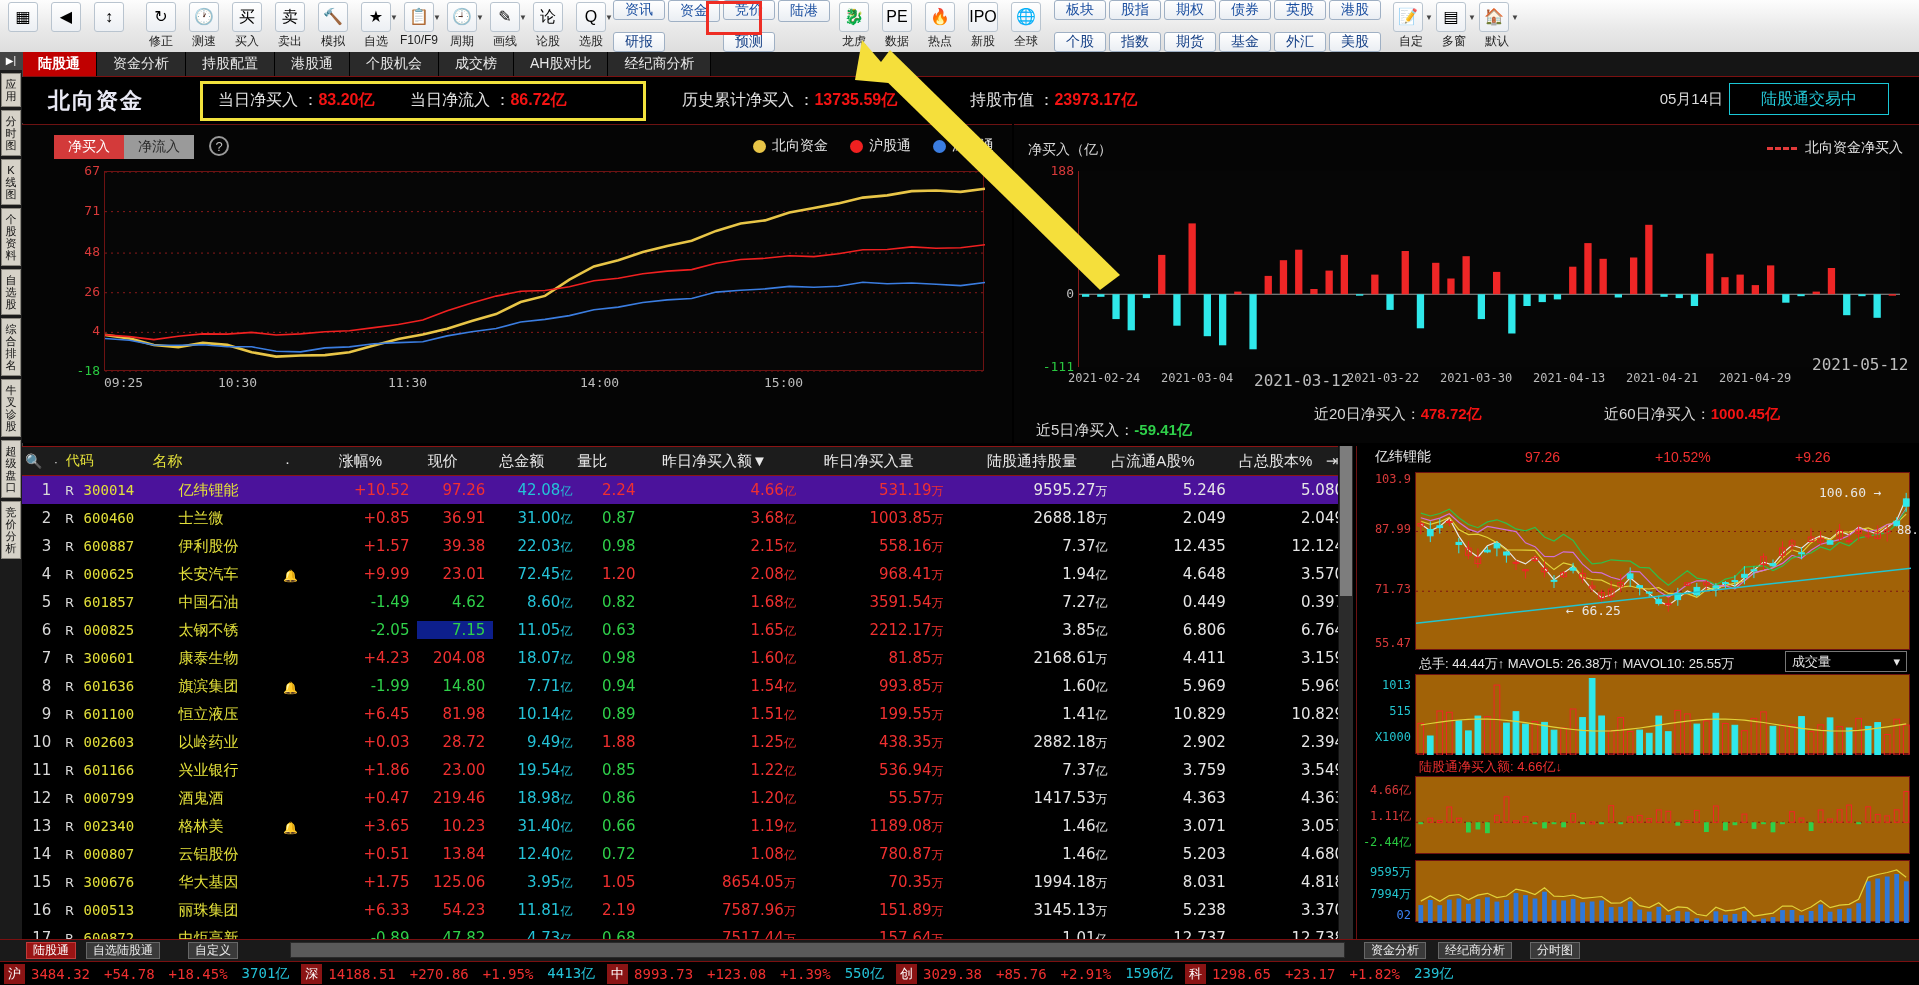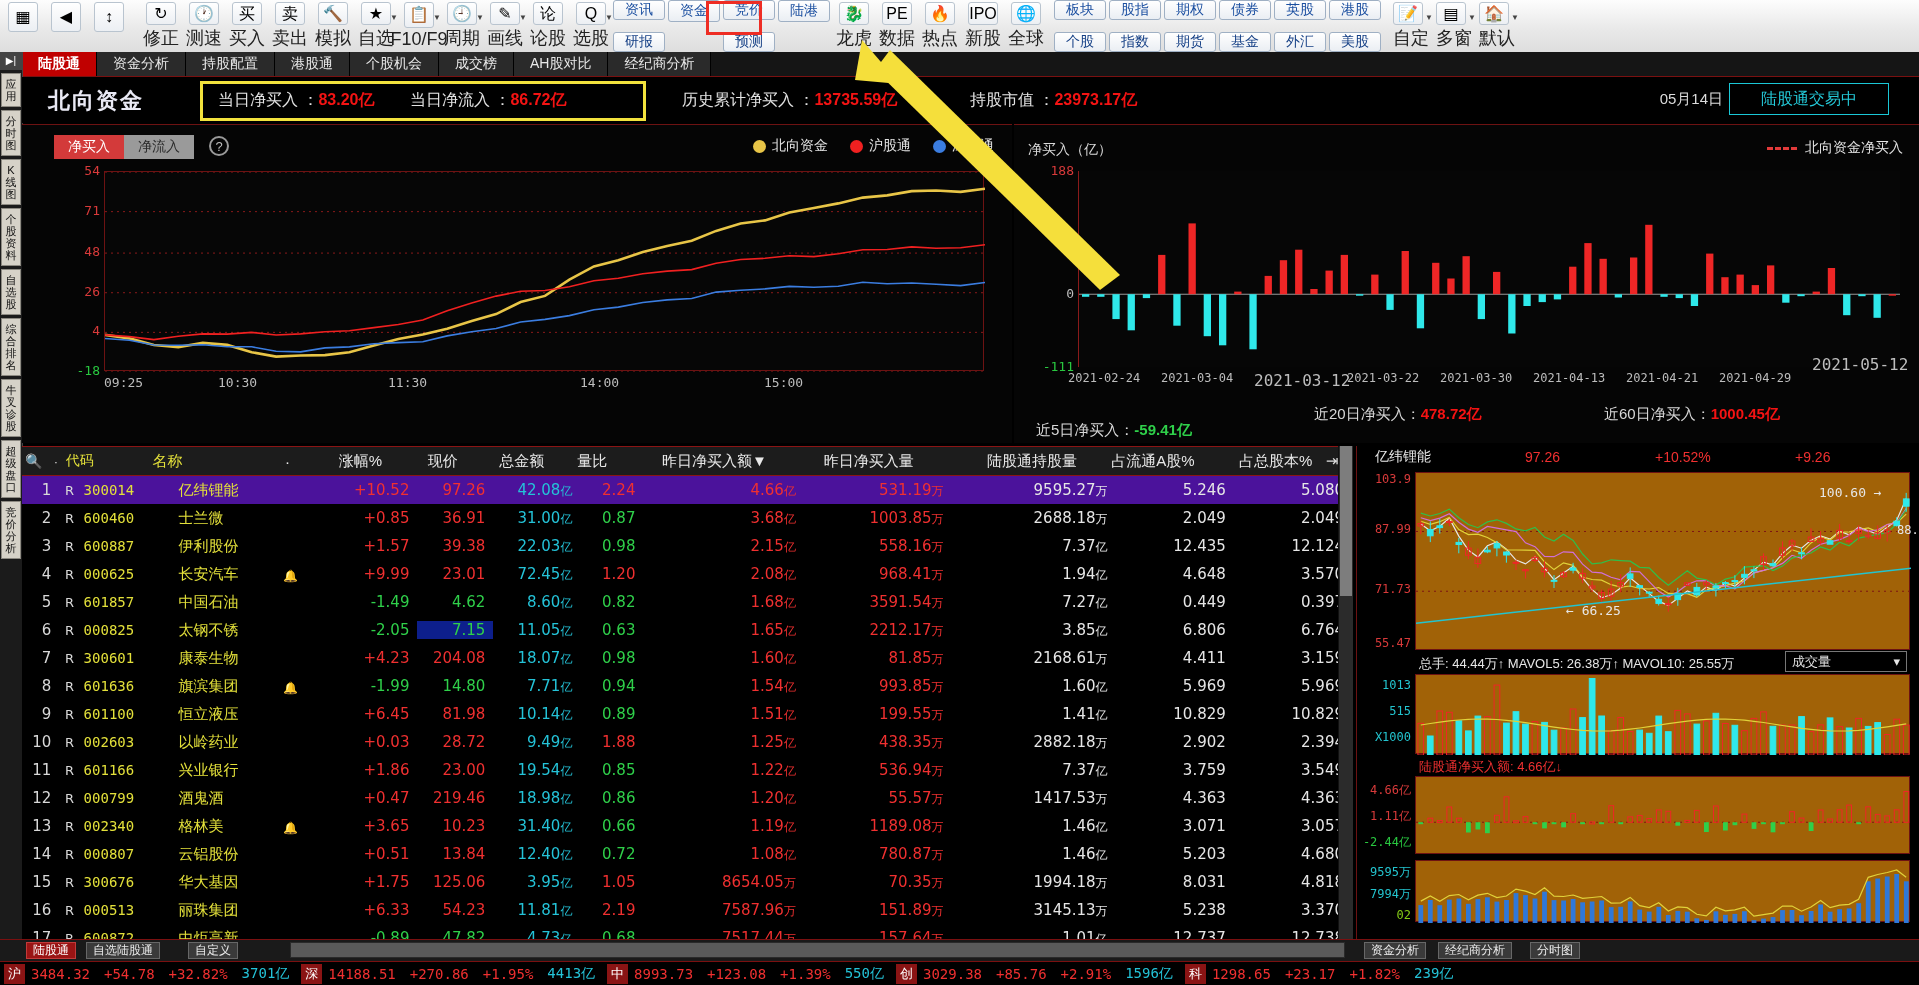--- a/index.html
+++ b/index.html
@@ -8,21 +8,21 @@
 
   
   .toolbar{position:absolute;left:0;top:0;width:1919px;height:52px;
     background:linear-gradient(#fdfdfd,#e9e9e9 55%,#dedede);border-bottom:1px solid #b5b5b5;}
   .tb-row{display:flex;align-items:flex-start;height:52px;padding-left:2px;}
   .tbitem{display:flex;flex-direction:column;align-items:center;justify-content:flex-start;
     width:42px;height:50px;margin-right:1px;position:relative;}
   .tbitem .ic{width:30px;height:30px;border:1px solid #b9c4cf;border-radius:3px;
     background:linear-gradient(#ffffff,#eceff3);display:flex;align-items:center;justify-content:center;
     font-size:16px;line-height:1;margin-top:2px;box-sizing:border-box;}
-  .tbitem .lb{font-size:18px;color:#222;margin-top:1px;white-space:nowrap;}
+  .tbitem .lb{font-size:12px;color:#222;margin-top:1px;white-space:nowrap;}
   .tbsep{width:9px;}
   .tbitem .caret{position:absolute;right:-1px;top:13px;font-size:8px;color:#444;}
   .tbitem.hascaret .ic{margin-left:-6px;}
 
   .tbtext{display:flex;flex-direction:column;justify-content:flex-start;margin-right:3px;height:50px;}
   .bluebtn{width:52px;height:22px;border:1px solid #9fb0c4;border-radius:3px;
     background:linear-gradient(#ffffff,#eaeef3);color:#1b4fa0;font-size:14px;
     display:flex;align-items:center;justify-content:center;margin-bottom:12px;box-sizing:border-box;}
   .bluebtn.dk{color:#143f85;}
   .hl-box{position:absolute;left:706px;top:1px;width:56px;height:34px;border:3px solid #ee2d24;box-sizing:border-box;}
@@ -361,21 +361,21 @@
           <line x1="0" y1="81.08108108108108" x2="880" y2="81.08108108108108" stroke="#8a1a1a" stroke-width="1" stroke-dasharray="2,4"></line>
           <line x1="0" y1="120.72072072072072" x2="880" y2="120.72072072072072" stroke="#8a1a1a" stroke-width="1" stroke-dasharray="2,4"></line>
           <line x1="0" y1="160.36036036036035" x2="880" y2="160.36036036036035" stroke="#8a1a1a" stroke-width="1" stroke-dasharray="2,4"></line>
           <line x1="0" y1="200" x2="880" y2="200" stroke="#8a1a1a" stroke-width="1" stroke-dasharray="2,4"></line>
           <polyline points="0.0,162.9 24.4,166.4 48.9,173.0 73.3,175.1 97.8,170.9 122.2,172.9 146.7,180.2 171.1,184.6 195.6,183.5 220.0,183.1 244.4,180.3 268.9,173.6 293.3,167.0 317.8,162.5 342.2,156.7 366.7,149.0 391.1,142.1 415.6,130.1 440.0,123.9 464.4,107.6 488.9,94.4 513.3,88.2 537.8,80.1 562.2,73.9 586.7,68.8 611.1,58.9 635.6,51.5 660.0,48.4 684.4,40.5 708.9,36.0 733.3,31.4 757.8,25.6 782.2,23.4 806.7,19.1 831.1,18.5 855.6,19.9 880.0,16.8" fill="none" stroke="#e8c547" stroke-width="2.6"></polyline>
           <polyline points="0.0,162.9 24.4,164.6 48.9,167.6 73.3,164.3 97.8,161.9 122.2,162.1 146.7,160.4 171.1,163.0 195.6,161.9 220.0,159.7 244.4,158.7 268.9,155.6 293.3,152.5 317.8,148.0 342.2,138.7 366.7,131.0 391.1,124.1 415.6,119.3 440.0,118.5 464.4,114.8 488.9,108.8 513.3,106.3 537.8,101.7 562.2,99.1 586.7,97.6 611.1,91.3 635.6,87.5 660.0,86.3 684.4,83.8 708.9,84.6 733.3,81.8 757.8,77.8 782.2,77.5 806.7,74.9 831.1,76.2 855.6,75.8 880.0,72.7" fill="none" stroke="#f02020" stroke-width="1.6"></polyline>
           <polyline points="0.0,166.5 24.4,168.2 48.9,173.0 73.3,173.3 97.8,172.7 122.2,174.7 146.7,174.8 171.1,179.2 195.6,179.9 220.0,175.9 244.4,174.9 268.9,171.8 293.3,170.6 317.8,169.7 342.2,163.9 366.7,159.8 391.1,156.5 415.6,150.0 440.0,147.4 464.4,143.6 488.9,137.7 513.3,135.1 537.8,130.5 562.2,127.9 586.7,126.5 611.1,120.1 635.6,118.2 660.0,116.9 684.4,114.4 708.9,115.3 733.3,114.3 757.8,110.3 782.2,111.7 806.7,111.0 831.1,112.2 855.6,113.6 880.0,110.5" fill="none" stroke="#3b7de0" stroke-width="1.6"></polyline>
         </svg>
       </div>
     <div id="lyticks">
-        <div class="axlab ax-r" style="left:38px;top:38px;width:40px;text-align:right">54</div>
+        <div class="axlab ax-r" style="left:38px;top:38px;width:40px;text-align:right">67</div>
         <div class="axlab ax-r" style="left:38px;top:77.63963963963963px;width:40px;text-align:right">71</div>
         <div class="axlab ax-r" style="left:38px;top:119.08108108108108px;width:40px;text-align:right">48</div>
         <div class="axlab ax-r" style="left:38px;top:158.72072072072072px;width:40px;text-align:right">26</div>
         <div class="axlab ax-r" style="left:38px;top:198.36036036036035px;width:40px;text-align:right">4</div>
         <div class="axlab ax-g" style="left:38px;top:238px;width:40px;text-align:right">-18</div>
       </div>
     <div id="lxticks">
         <div class="axlab ax-w" style="left:82px;top:250px;">09:25</div>
         <div class="axlab ax-w" style="left:196px;top:250px;">10:30</div>
         <div class="axlab ax-w" style="left:366px;top:250px;">11:30</div>
@@ -1108,39 +1108,39 @@
           <rect x="459.3" y="17.5" width="4.8" height="44.5" fill="#2f78d8"></rect>
           <rect x="468.8" y="15.5" width="4.8" height="46.5" fill="#2f78d8"></rect>
           <rect x="478.3" y="13.0" width="4.8" height="49.0" fill="#2f78d8"></rect>
           <rect x="487.9" y="20.3" width="4.8" height="41.7" fill="#2f78d8"></rect>
           <polyline points="4.8,40.1 14.3,35.0 23.8,40.2 33.3,34.6 42.8,33.5 52.4,38.8 61.9,34.1 71.4,32.3 80.9,36.6 90.4,35.0 100.0,28.1 109.5,30.1 119.0,33.5 128.5,26.7 138.0,35.1 147.5,35.5 157.1,34.0 166.6,37.3 176.1,36.5 185.6,35.5 195.1,42.1 204.7,41.8 214.2,36.4 223.7,44.6 233.2,46.6 242.7,41.8 252.3,50.0 261.8,45.9 271.3,46.7 280.8,53.3 290.3,54.9 299.9,46.3 309.4,49.8 318.9,48.9 328.4,46.2 337.9,55.1 347.5,53.6 357.0,52.1 366.5,45.1 376.0,45.0 385.5,50.2 395.0,46.0 404.6,39.5 414.1,46.7 423.6,44.2 433.1,43.4 442.6,38.2 452.2,16.3 461.7,13.5 471.2,11.5 480.7,9.0 490.2,16.3 " fill="none" stroke="#e0d23a" stroke-width="1.2"></polyline>
         </svg>
       </div>
     <div id="hticks">
         <div class="lbl" style="left:4px;top:418px;width:50px;text-align:right;color:#23c4cf">9595万</div>
         <div class="lbl" style="left:4px;top:440px;width:50px;text-align:right;color:#23c4cf">7994万</div>
-        <div class="lbl" style="left:4px;top:462px;width:50px;text-align:right;color:#84cc16">02</div>
+        <div class="lbl" style="left:4px;top:462px;width:50px;text-align:right;color:#3b82f6">02</div>
       </div>
   </div>
 
   <div class="botbar">
     <div class="bchip red" style="left:26px;top:2px;">陆股通</div>
     <div class="bchip grey" style="left:86px;top:2px;">自选陆股通</div>
     <div class="bchip grey" style="left:188px;top:2px;">自定义</div>
     <div class="bchip grey" style="left:1364px;top:2px;">资金分析</div>
     <div class="bchip grey" style="left:1438px;top:2px;">经纪商分析</div>
     <div class="bchip grey" style="left:1530px;top:2px;">分时图</div>
   </div>
   <div class="btrack"></div>
 
   <div class="statusbar" id="statusbar">
       <span class="sb-tag">沪</span>
      <span class="sb-v up">3484.32</span>
      <span class="sb-v up">+54.78</span>
-     <span class="sb-v up">+32.82%</span>
+     <span class="sb-v up">+18.45%</span>
      <span class="sb-amt">3701亿</span>
       <span class="sb-tag">深</span>
      <span class="sb-v up">14188.51</span>
      <span class="sb-v up">+270.86</span>
      <span class="sb-v up">+1.95%</span>
      <span class="sb-amt">4413亿</span>
       <span class="sb-tag">中</span>
      <span class="sb-v up">8993.73</span>
      <span class="sb-v up">+123.08</span>
      <span class="sb-v up">+1.39%</span>

